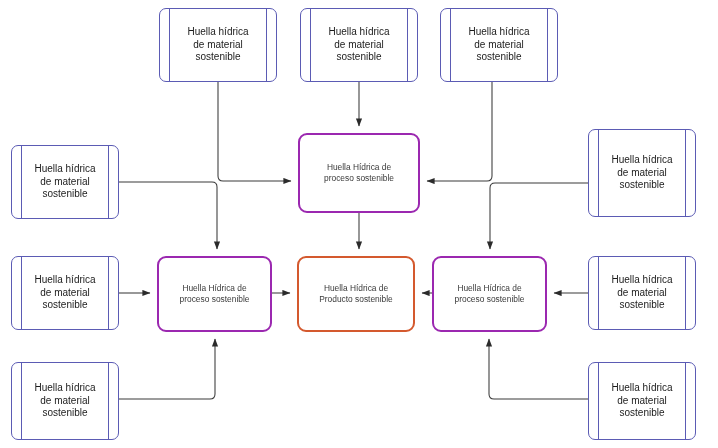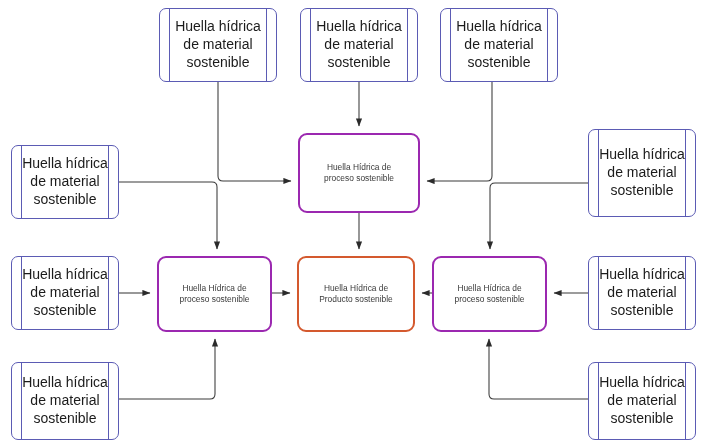--- a/index.html
+++ b/index.html
@@ -13,21 +13,21 @@
         background:#ffffff;}
   .node .lbl{position:relative;z-index:3;line-height:1.28;
              color:#1b1b1b;font-size:8.2px;padding:0 2px;white-space:pre-line;}
 
   
   .material{border:1.15px solid #5b5bb4;border-radius:7px;}
   .material .bar{position:absolute;top:0;bottom:0;width:0;
                  border-left:1.15px solid #5b5bb4;}
   .material .bar.l{left:9px;}
   .material .bar.r{right:9px;}
-  .material .lbl{font-size:14px;}
+  .material .lbl{font-size:10px;}
 
   
   .process{border:2.6px solid #9b28b0;border-radius:9px;}
   .process .lbl{font-size:8.4px;color:#3a3a3a;}
 
   
   .product{border:2.6px solid #d4592e;border-radius:9px;}
   .product .lbl{font-size:8.4px;color:#3a3a3a;}
 </style>
 </head>

